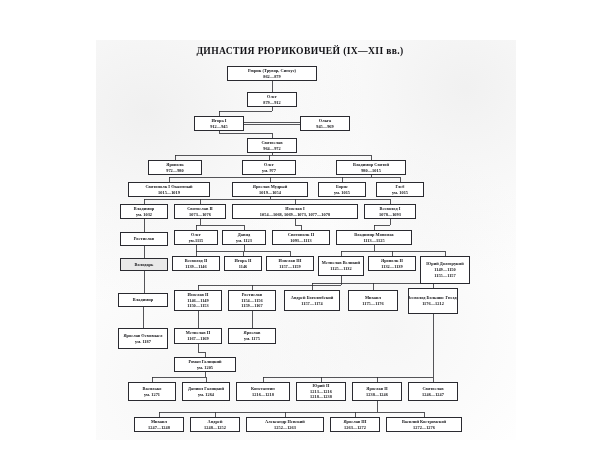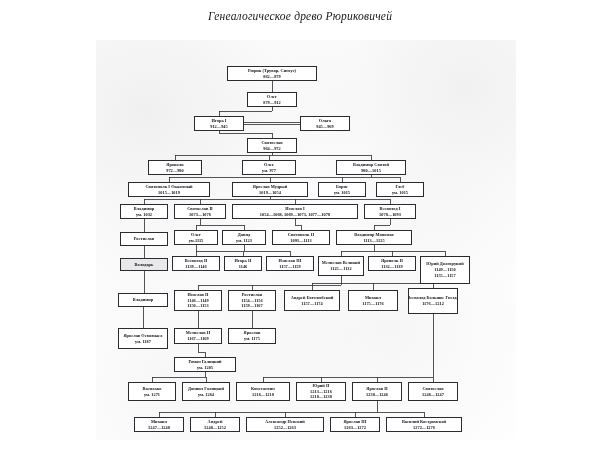--- a/index.html
+++ b/index.html
@@ -90,22 +90,22 @@
   .node .dt { white-space: nowrap; font-weight: bold; }
   .node.shaded { background: #e9e9e9; }
 </style>
 </head>
 <body>
 
 <div id="page">
 
   <div class="paper-tint"></div>
 
-  <div class="page-title">Генеалогическое древо Рюриковичей</div>
-
+
+  <div class="chart-title">ДИНАСТИЯ РЮРИКОВИЧЕЙ (IX—XII вв.)</div>
 
   <svg id="canvas" viewBox="0 0 600 450" preserveAspectRatio="none">
       <line x1="272" y1="81" x2="272" y2="92" stroke="#2a2a30" stroke-width="0.8" shape-rendering="crispEdges"></line>
       <line x1="272" y1="107" x2="272" y2="111" stroke="#2a2a30" stroke-width="0.8" shape-rendering="crispEdges"></line>
       <line x1="272" y1="111" x2="219" y2="111" stroke="#2a2a30" stroke-width="0.8" shape-rendering="crispEdges"></line>
       <line x1="219" y1="111" x2="219" y2="116" stroke="#2a2a30" stroke-width="0.8" shape-rendering="crispEdges"></line>
       <line x1="219" y1="131" x2="219" y2="133" stroke="#2a2a30" stroke-width="0.8" shape-rendering="crispEdges"></line>
       <line x1="219" y1="133" x2="272" y2="133" stroke="#2a2a30" stroke-width="0.8" shape-rendering="crispEdges"></line>
       <line x1="272" y1="133" x2="272" y2="138" stroke="#2a2a30" stroke-width="0.8" shape-rendering="crispEdges"></line>
       <line x1="272" y1="153" x2="272" y2="155" stroke="#2a2a30" stroke-width="0.8" shape-rendering="crispEdges"></line>

